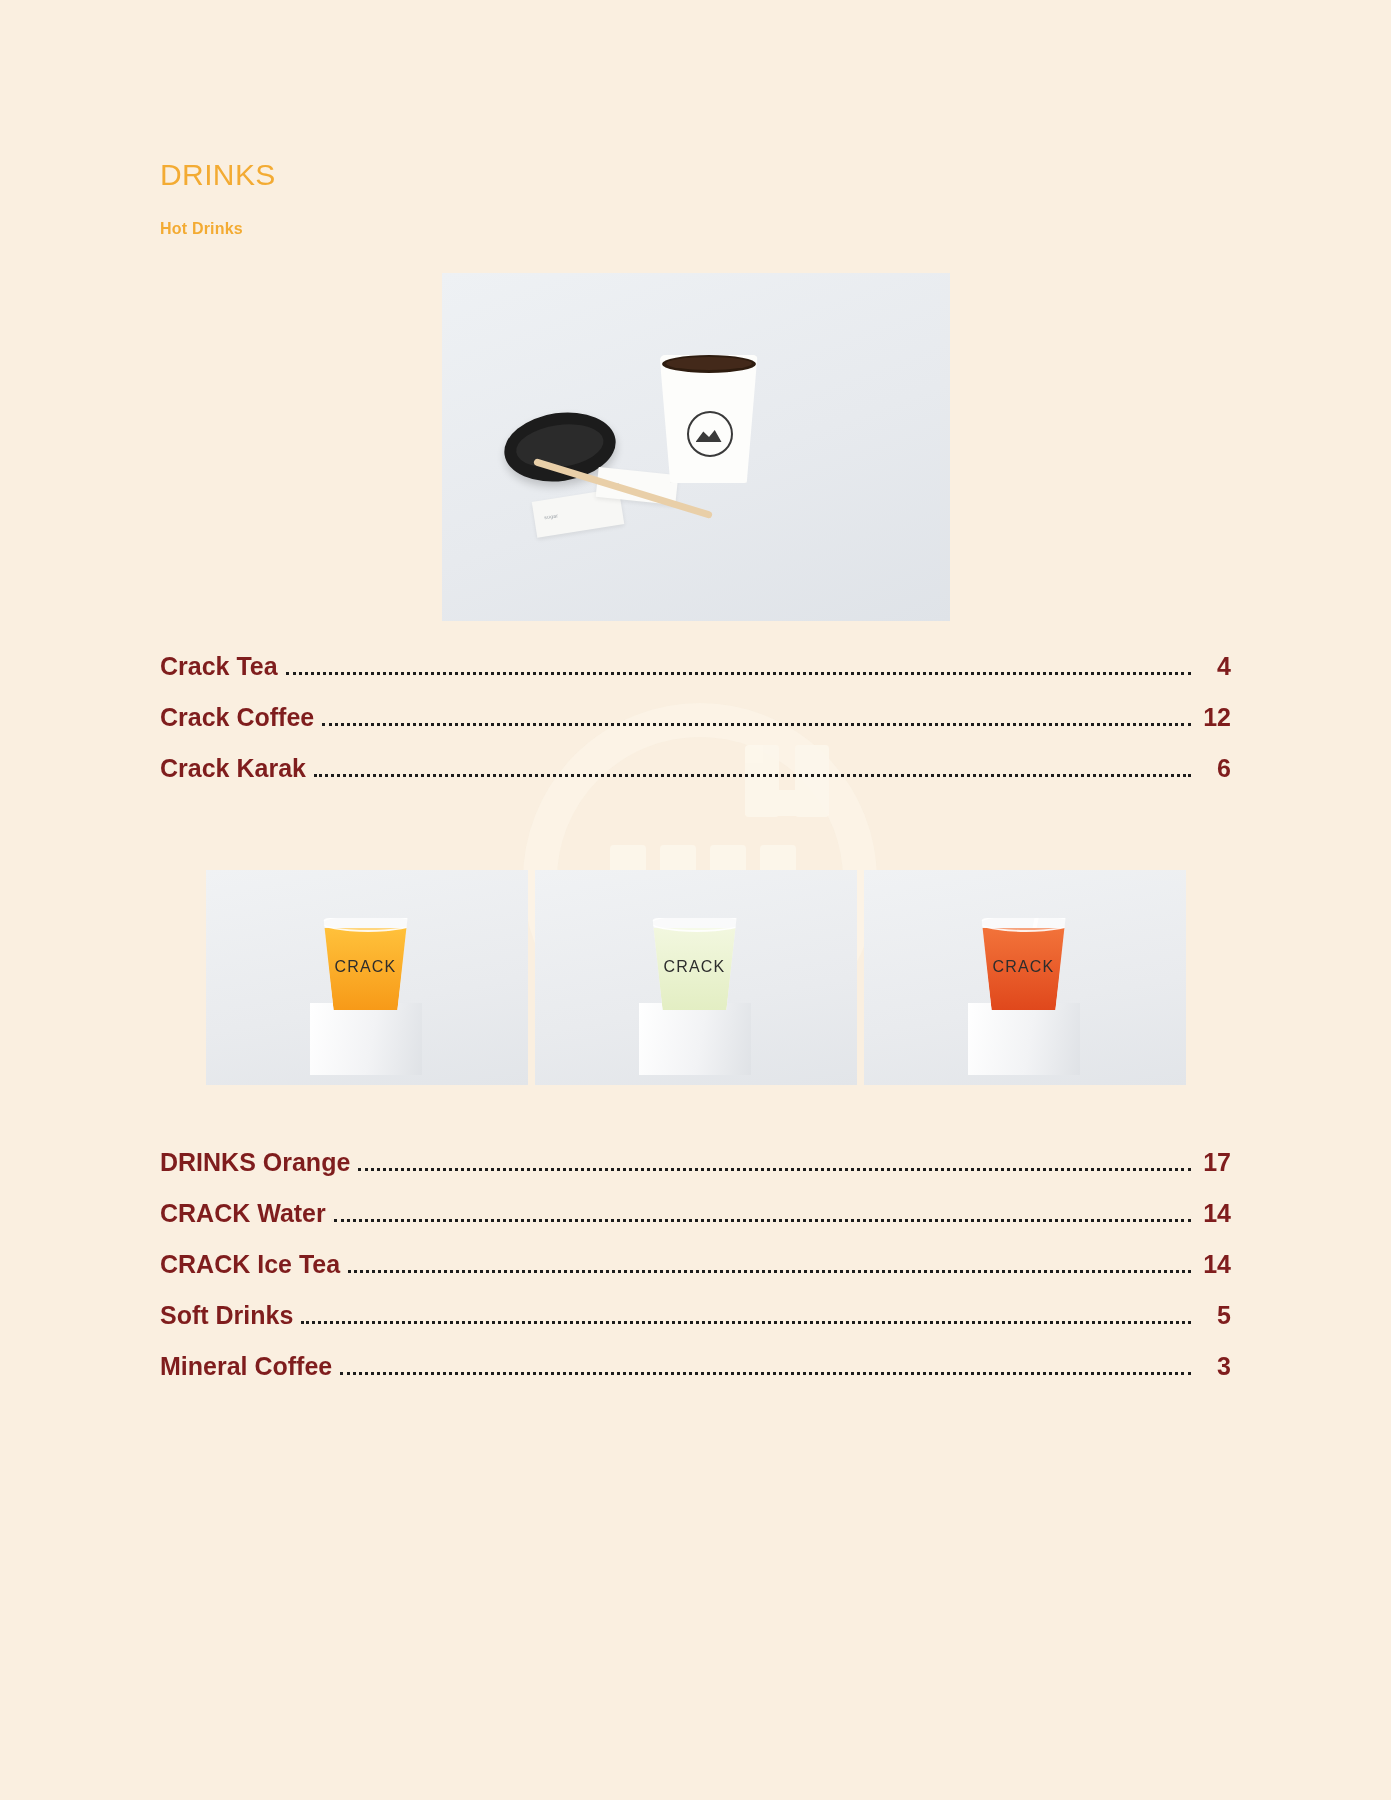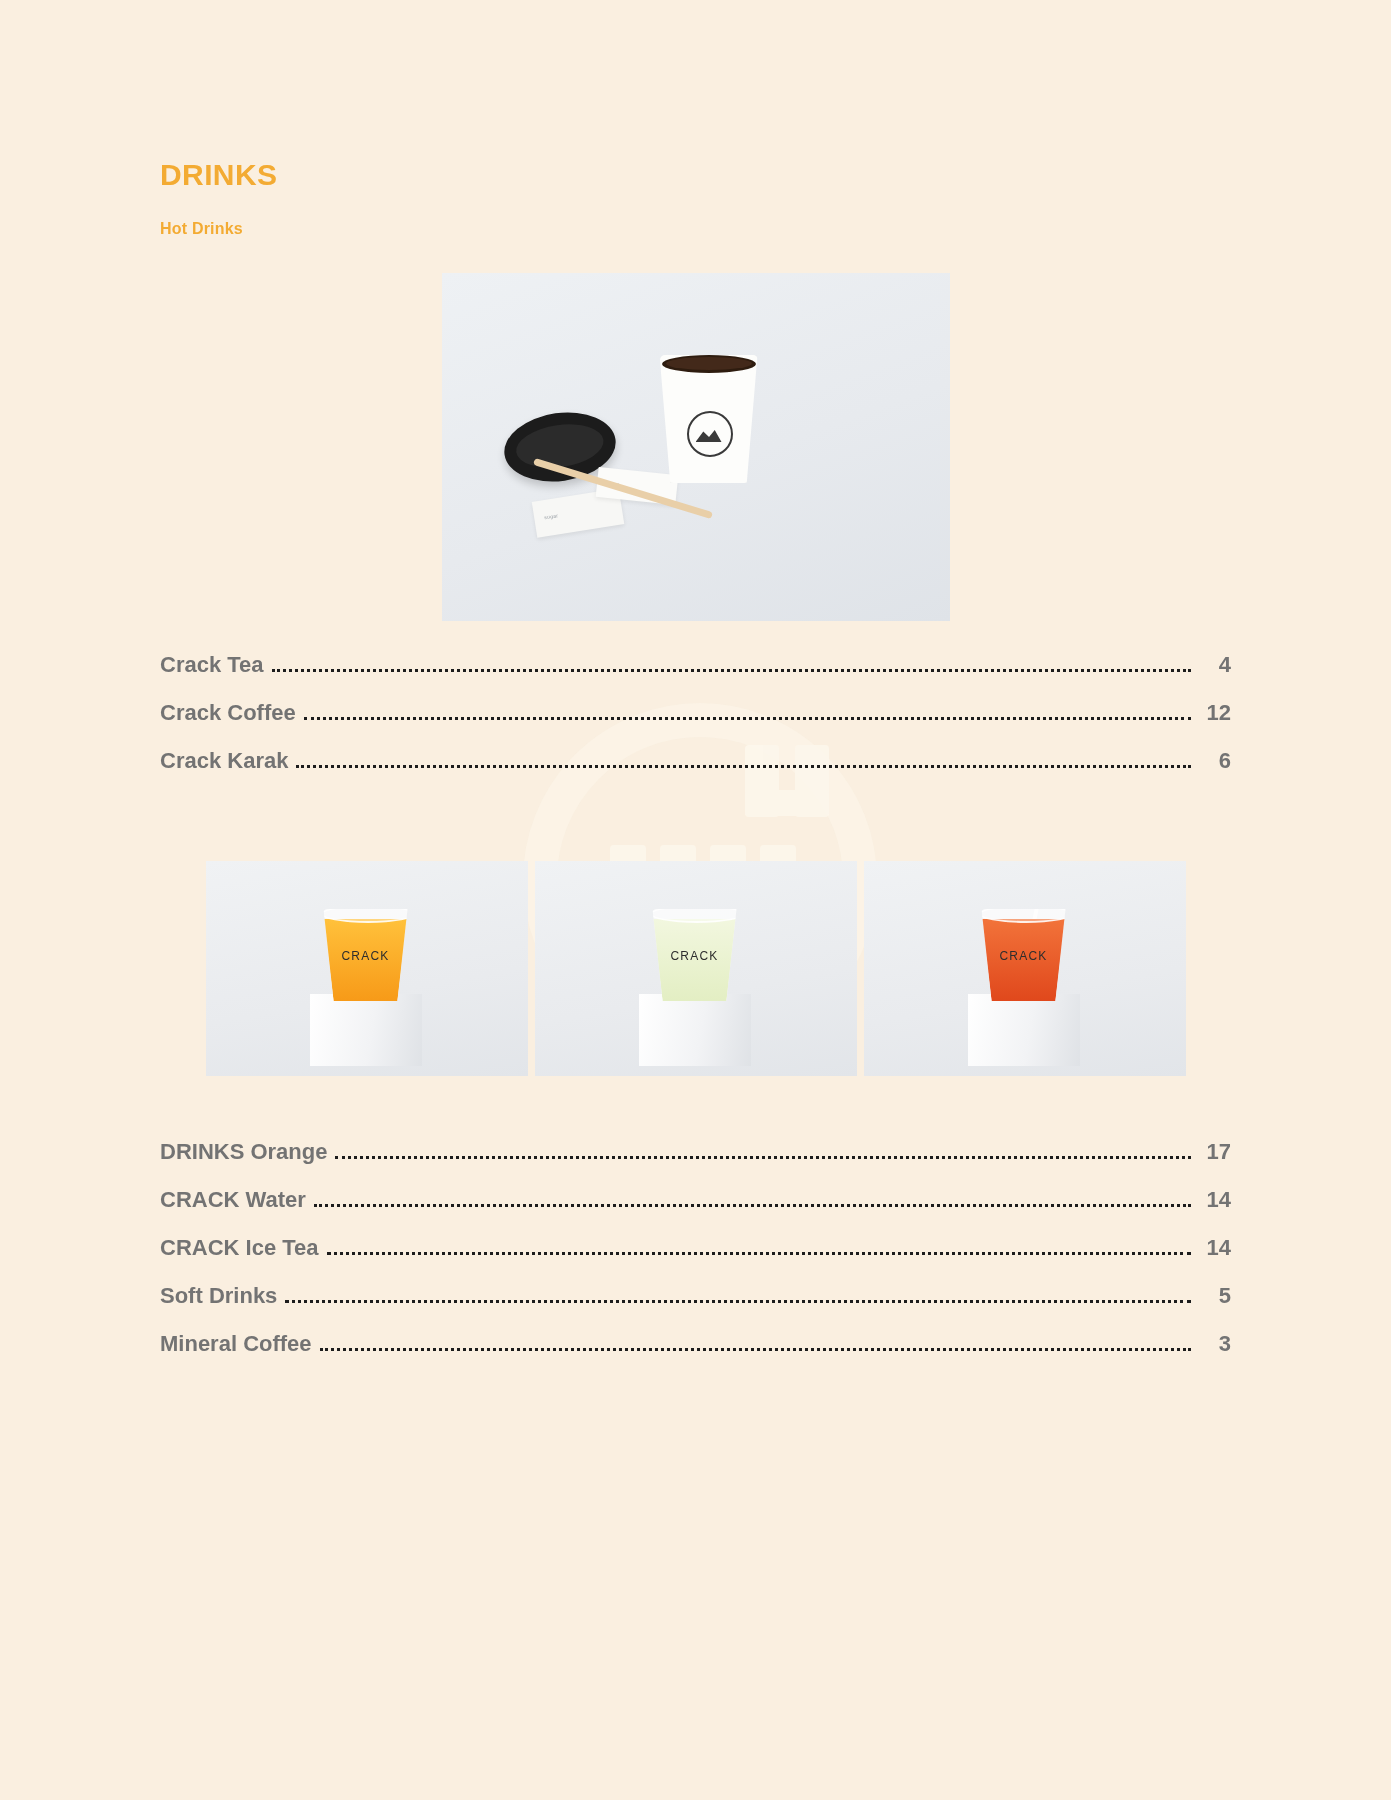--- a/index.html
+++ b/index.html
@@ -30,21 +30,21 @@
     position: relative;
     z-index: 1;
     width: 1391px;
     height: 1800px;
     box-sizing: border-box;
     padding: 0 160px;
   }
 
   .section-title {
     font-size: 30px;
-    font-weight: bold;
+    font-weight: normal;
     color: #f3ab33;
     letter-spacing: 0.4px;
     margin: 0;
     padding-top: 158px;
   }
 
   .sub-title {
     font-size: 16px;
     font-weight: bold;
     color: #f3ab33;
@@ -178,23 +178,23 @@
     letter-spacing: 0.3px;
   }
 
   
   .menu-list {
     margin-top: 20px;
   }
   .menu-row {
     display: flex;
     align-items: baseline;
-    font-size: 22px;
+    font-size: 25px;
     font-weight: bold;
-    color: #737373;
+    color: #7f1d1d;
     padding: 11px 0;
   }
   .menu-name {
     white-space: nowrap;
   }
   .dots {
     flex: 1;
     border-bottom: 3px dotted #1c1c1c;
     margin: 0 6px 6px 8px;
     height: 1px;
@@ -260,21 +260,21 @@
     border-radius: 50%;
     border: 2px solid rgba(255,255,255,0.85);
     background: rgba(255,255,255,0.35);
   }
   .glass-label {
     position: absolute;
     left: 0;
     right: 0;
     top: 40px;
     text-align: center;
-    font-size: 12px;
+    font-size: 16px;
     letter-spacing: 1.2px;
     color: #2d2d2d;
     font-family: "Liberation Sans", sans-serif;
   }
   .straw {
     position: absolute;
     left: 52px;
     top: -12px;
     width: 4px;
     height: 30px;

